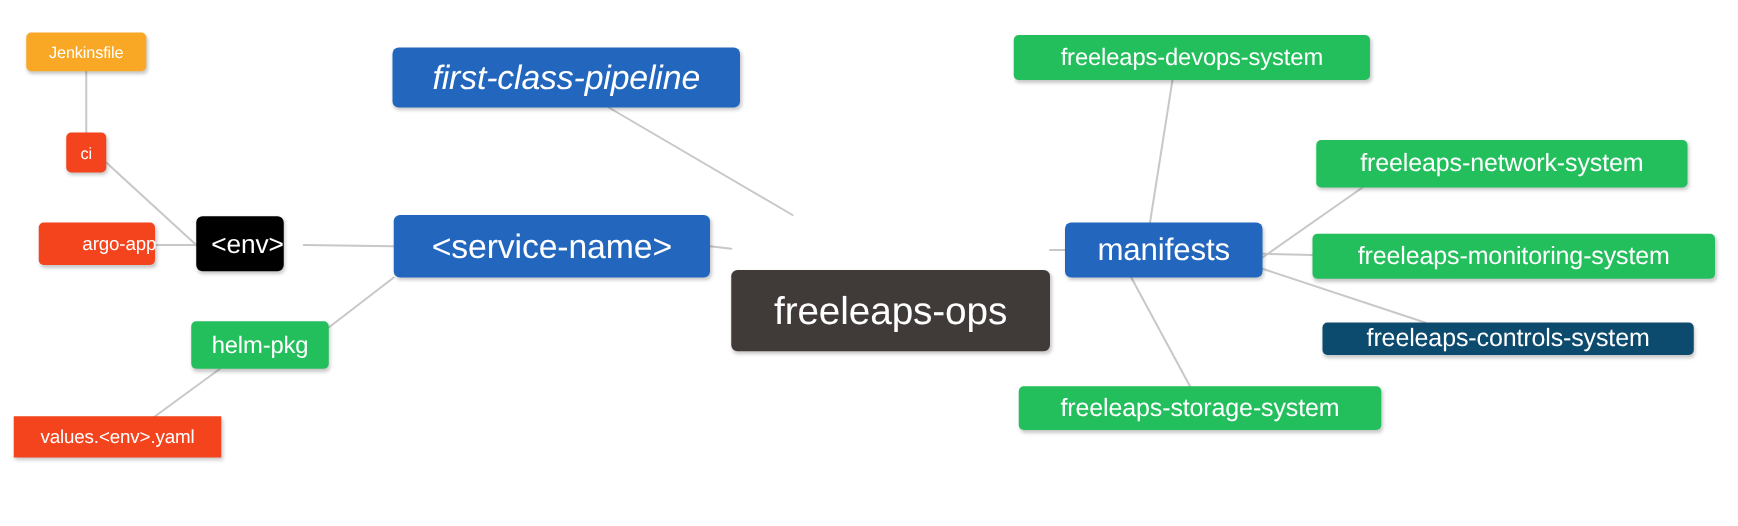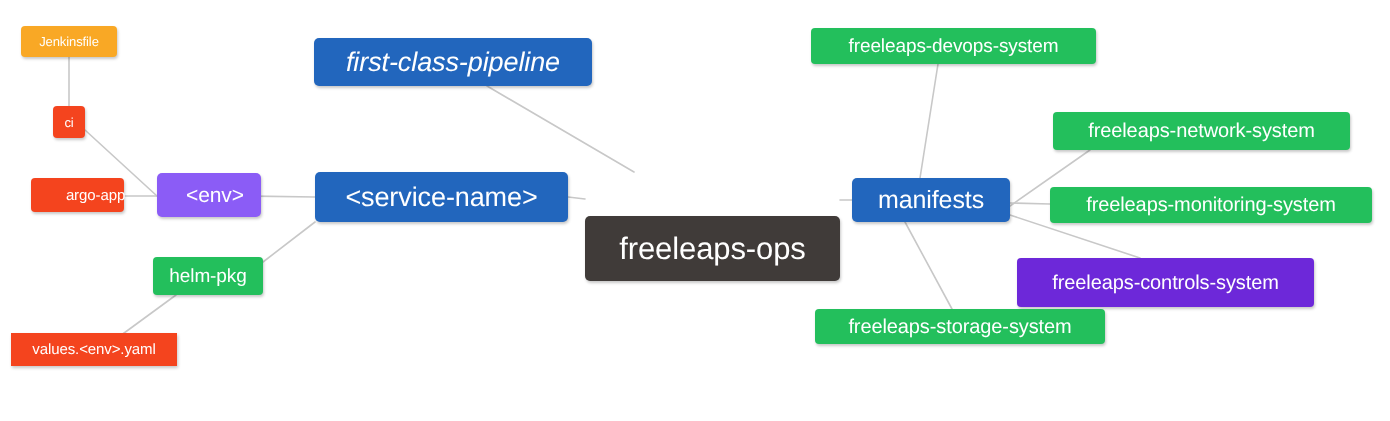--- a/index.html
+++ b/index.html
@@ -69,21 +69,21 @@
   <div id="node-layer">
       <div class="node" style="left: 21px; top: 26px; width: 96px; height: 31px; background: rgb(249, 168, 37); font-size: 13px; border-radius: 4px;">
         <span class="node-label">Jenkinsfile</span>
       </div>
       <div class="node" style="left: 53px; top: 106px; width: 32px; height: 32px; background: rgb(244, 68, 30); font-size: 13px; border-radius: 4px;">
         <span class="node-label">ci</span>
       </div>
       <div class="node" style="left: 31px; top: 178px; width: 93px; height: 34px; background: rgb(244, 68, 30); font-size: 15px; border-radius: 4px; padding-left: 36px;">
         <span class="node-label">argo-app</span>
       </div>
-      <div class="node" style="left: 157px; top: 173px; width: 104px; height: 44px; background: #8b5cf6; font-size: 21px; border-radius: 5px; padding-left: 12px;">
+      <div class="node" style="left: 157px; top: 173px; width: 70px; height: 44px; background: #000000; font-size: 21px; border-radius: 5px; padding-left: 12px;">
         <span class="node-label">&lt;env&gt;</span>
       </div>
       <div class="node" style="left: 153px; top: 257px; width: 110px; height: 38px; background: rgb(35, 191, 92); font-size: 19px; border-radius: 4px;">
         <span class="node-label">helm-pkg</span>
       </div>
       <div class="node" style="left: 11px; top: 333px; width: 166px; height: 33px; background: rgb(244, 68, 30); font-size: 15px; border-radius: 0; align-items: center;">
         <span class="node-label">values.&lt;env&gt;.yaml</span>
       </div>
       <div class="node" style="left: 314px; top: 38px; width: 278px; height: 48px; background: rgb(34, 102, 189); font-size: 27px; border-radius: 5px; font-style: italic;">
         <span class="node-label">first-class-pipeline</span>
@@ -99,20 +99,20 @@
       </div>
       <div class="node" style="left: 800px; top: 28px; width: 285px; height: 36px; background: rgb(35, 191, 92); font-size: 19px; border-radius: 4px; margin-left: 11px;">
         <span class="node-label">freeleaps-devops-system</span>
       </div>
       <div class="node" style="left: 1053px; top: 112px; width: 297px; height: 38px; background: rgb(35, 191, 92); font-size: 20px; border-radius: 4px;">
         <span class="node-label">freeleaps-network-system</span>
       </div>
       <div class="node" style="left: 1050px; top: 187px; width: 322px; height: 36px; background: rgb(35, 191, 92); font-size: 20px; border-radius: 4px;">
         <span class="node-label">freeleaps-monitoring-system</span>
       </div>
-      <div class="node" style="left: 1017px; top: 258px; width: 297px; height: 49px; background: #6d28d9; font-size: 20px; border-radius: 4px;">
+      <div class="node" style="left: 1058px; top: 258px; width: 297px; height: 26px; background: #0c4a6e; font-size: 20px; border-radius: 4px;">
         <span class="node-label">freeleaps-controls-system</span>
       </div>
       <div class="node" style="left: 815px; top: 309px; width: 290px; height: 35px; background: rgb(35, 191, 92); font-size: 20px; border-radius: 4px;">
         <span class="node-label">freeleaps-storage-system</span>
       </div>
     </div>
 </div>
 
 </body></html>

